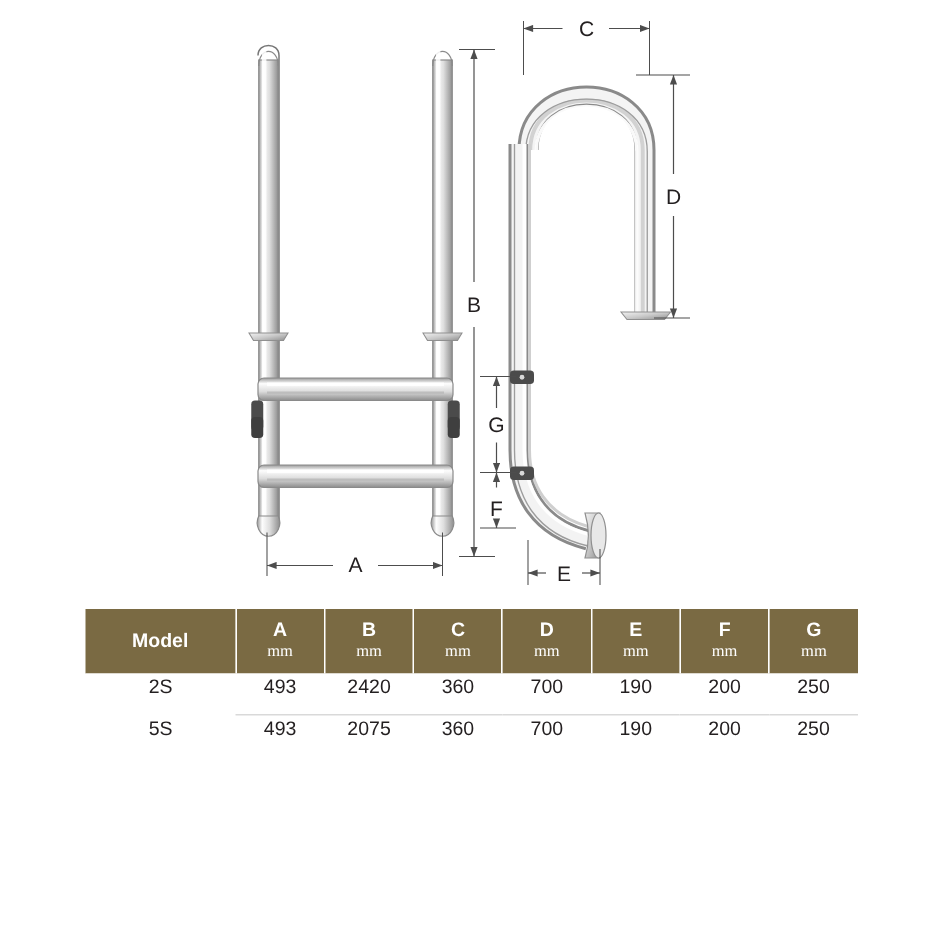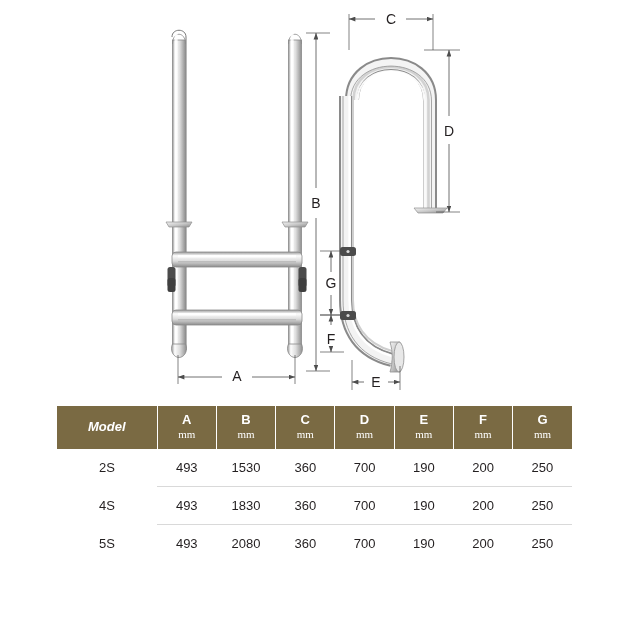--- a/index.html
+++ b/index.html
@@ -36,26 +36,26 @@
     border-left:1px solid #ffffff;
     border-right:1px solid #ffffff;
     line-height:1.25;
   }
   table.spec th .unit {
     display:block;
     font-size:11px;
     font-weight:normal;
     font-family:Liberation Serif, serif;
   }
-  table.spec th:first-child { border-left:none;font-style:italic; }
+  table.spec th:first-child { border-left:none; }
   table.spec th:last-child { border-right:none; }
   table.spec td {
     font-size:13px;
     text-align:center;
-    padding:11px 0 11px 0;
+    padding:1px 0 11px 0;
     border-bottom:1px solid #d9d9d9;
     color:#231f20;
   }
   table.spec td.model {
     font-size:13px;
     text-align:center;
     border-bottom:1px solid transparent;
   }
   table.spec tr.row td { background:#ffffff; }
   table.spec tr.row:last-child td { border-bottom:none; }
@@ -257,41 +257,31 @@
         <th>
           <span class="hdr-label">G</span>
           <span class="unit">mm</span>
         </th>
       </tr>
     </thead>
     <tbody>
       <tr class="row">
         <td class="model">2S</td>
         <td>493</td>
-        <td>1530</td>
-        <td>360</td>
-        <td>700</td>
-        <td>190</td>
-        <td>200</td>
-        <td>250</td>
-      </tr>
-      <tr class="row">
-        <td class="model">4S</td>
-        <td>493</td>
-        <td>1830</td>
+        <td>2420</td>
         <td>360</td>
         <td>700</td>
         <td>190</td>
         <td>200</td>
         <td>250</td>
       </tr>
       <tr class="row">
         <td class="model">5S</td>
         <td>493</td>
-        <td>2080</td>
+        <td>2075</td>
         <td>360</td>
         <td>700</td>
         <td>190</td>
         <td>200</td>
         <td>250</td>
       </tr>
     </tbody>
   </table>
 </div>
 

